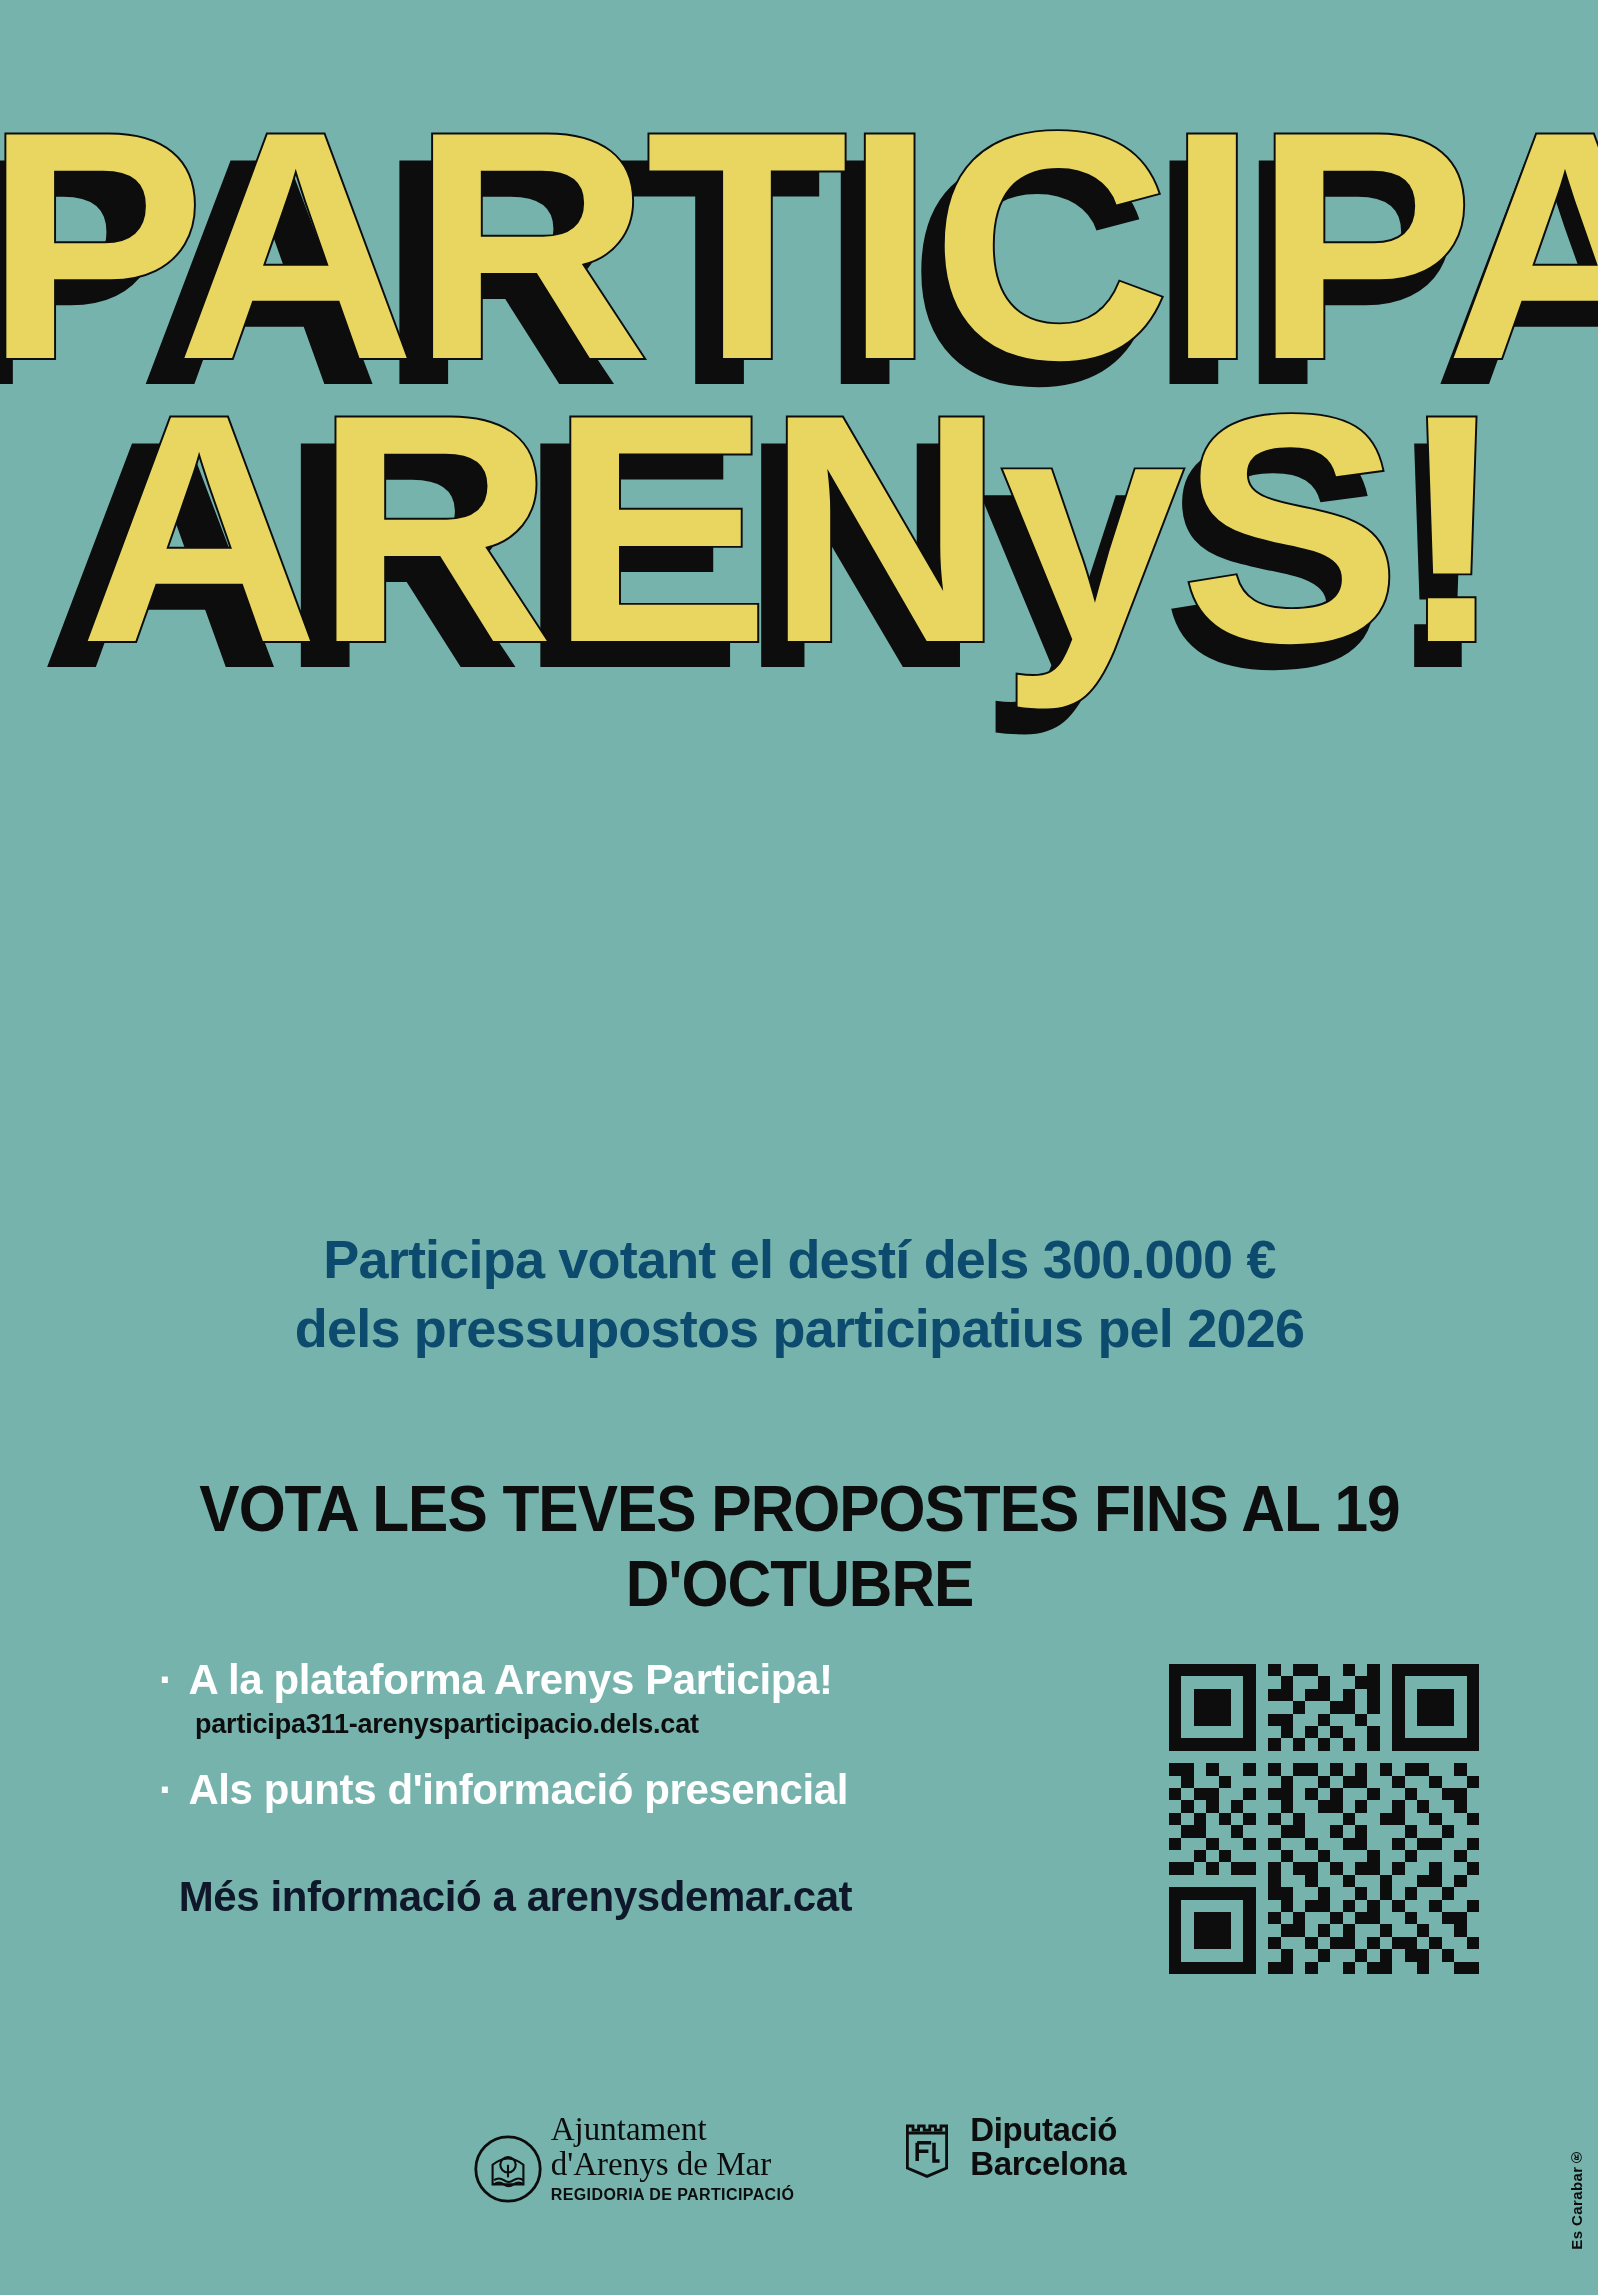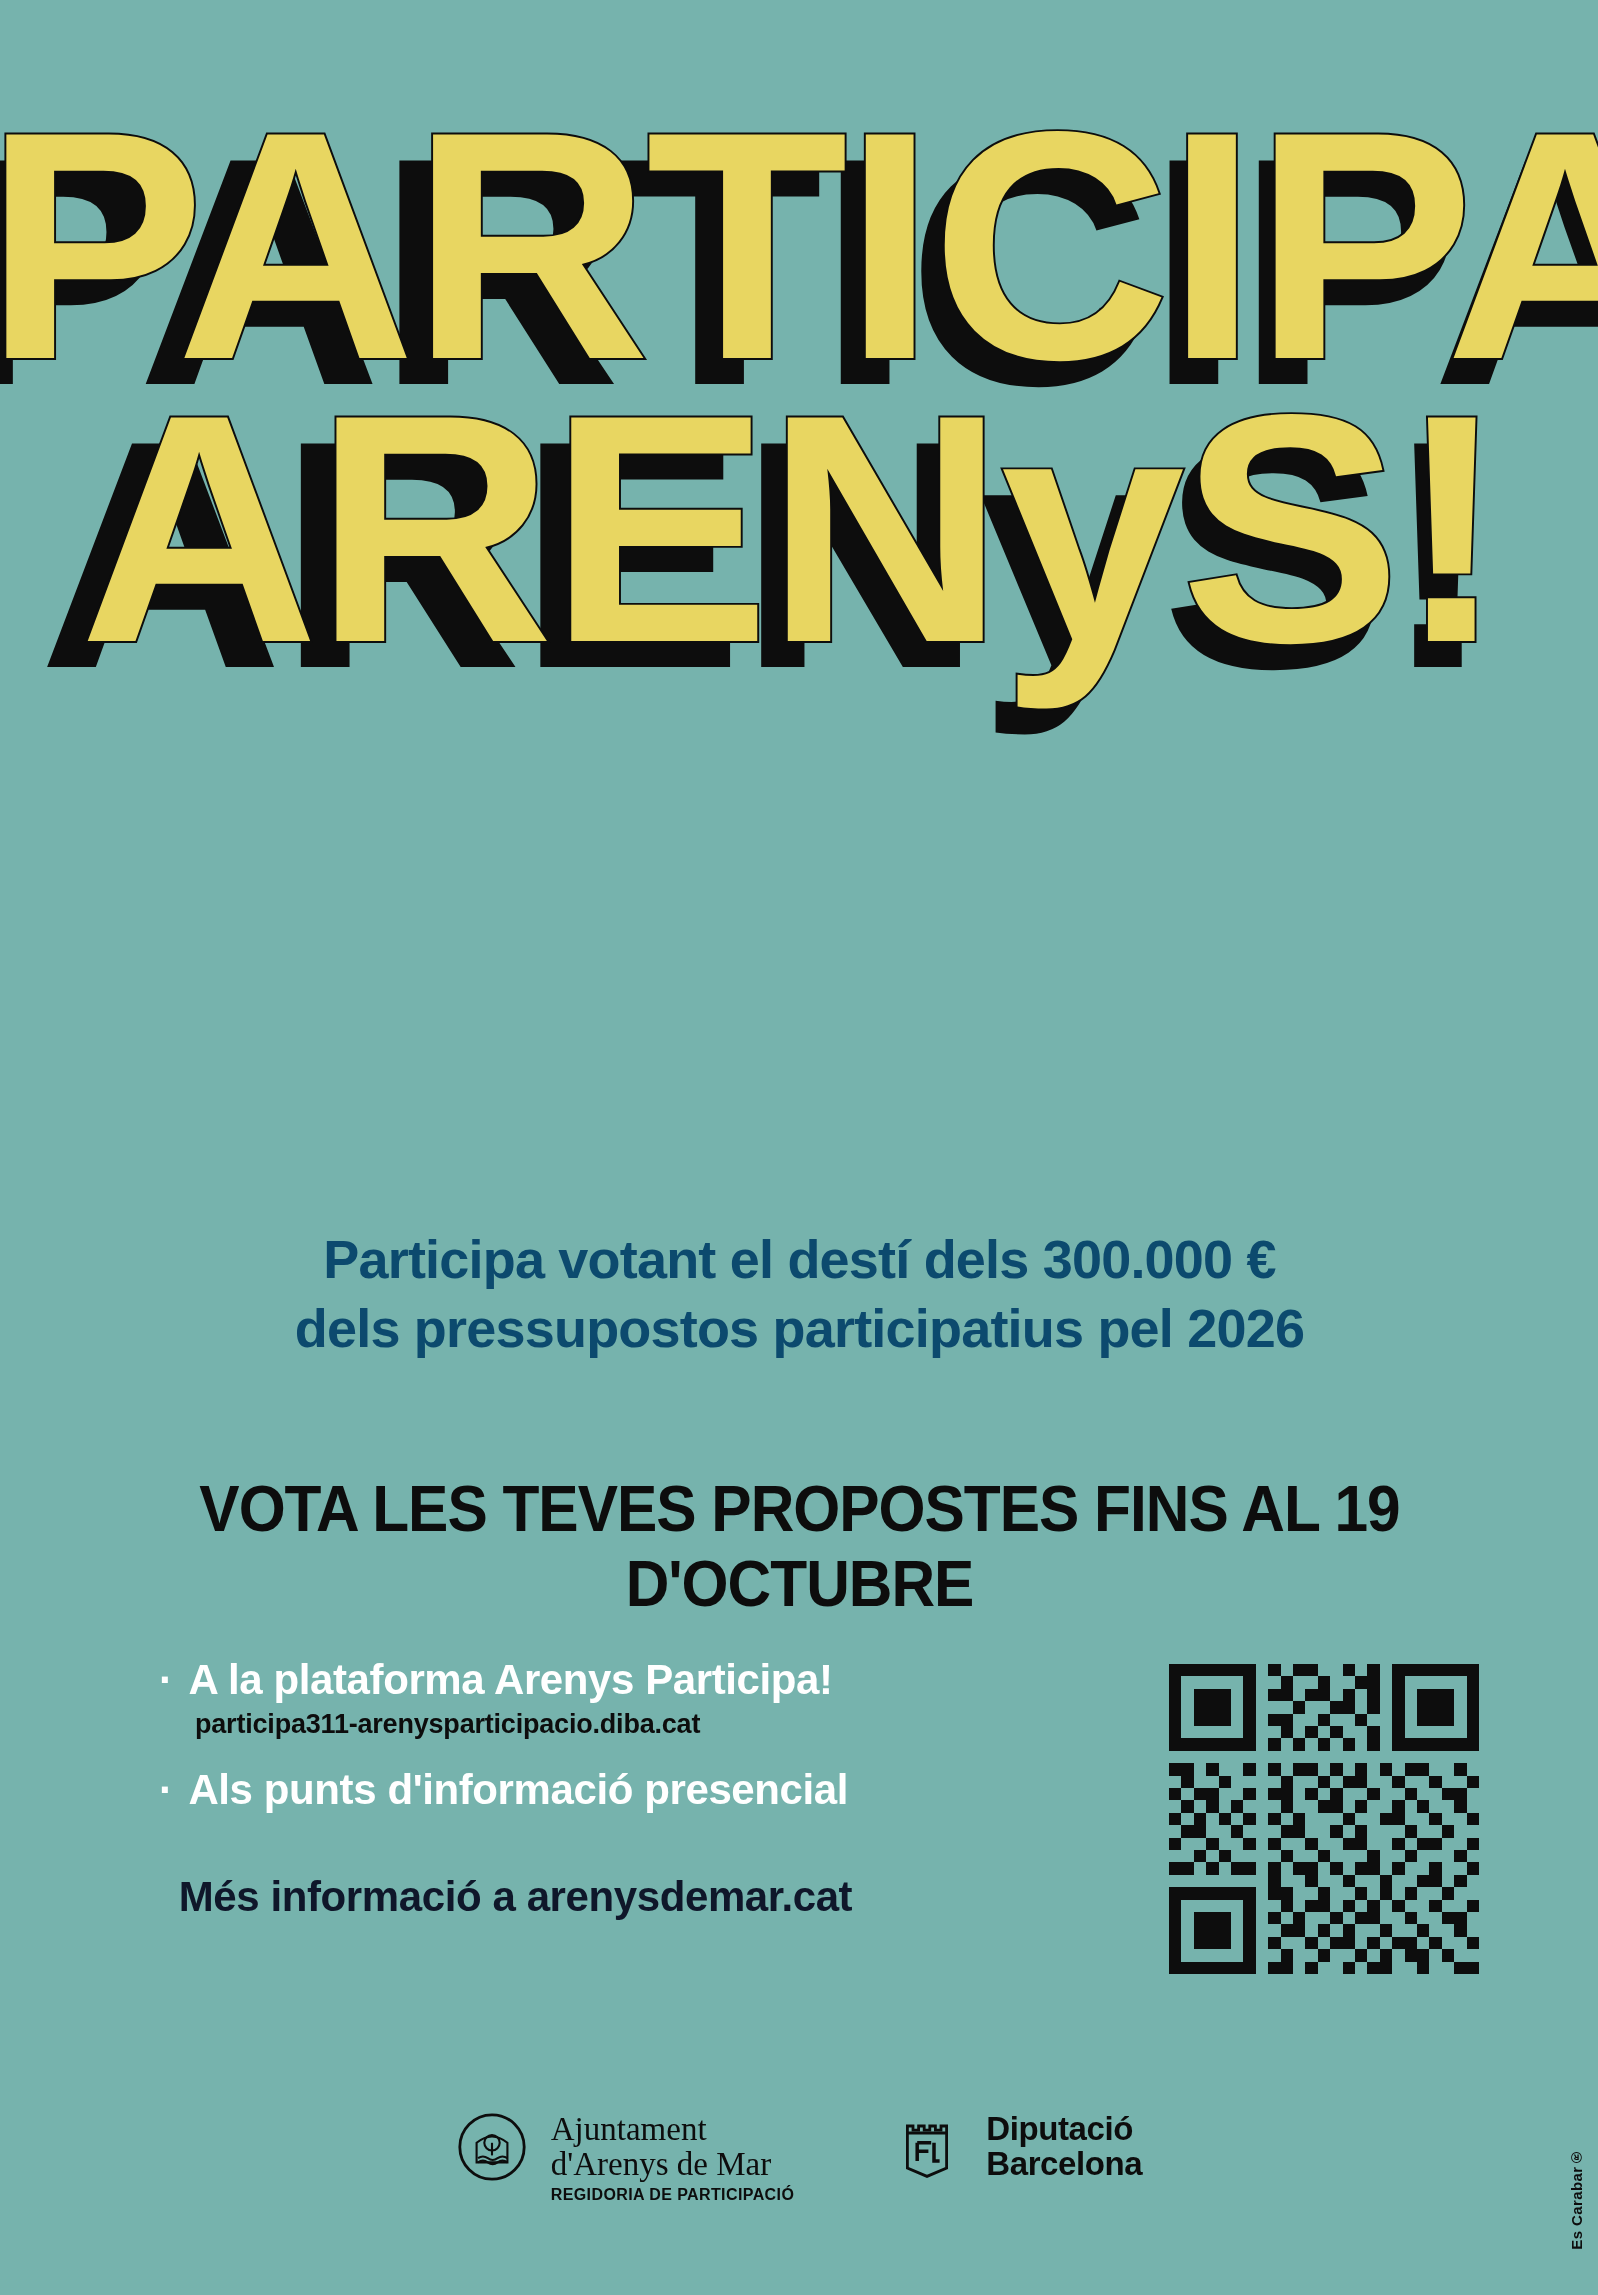--- a/index.html
+++ b/index.html
@@ -157,22 +157,22 @@
     bottom: 91px;
     left: 0;
     right: 0;
     display: flex;
     justify-content: center;
     align-items: flex-start;
     gap: 98px;
   }
   .logo {
     display: flex;
-    align-items: flex-start;
-    gap: 24px;
+    align-items: flex-end;
+    gap: 8px;
     color: #0d0d0d;
   }
   .logo-mark {
     width: 70px;
     height: 70px;
     flex: none;
   }
   .logo-text {
     line-height: 1.05;
   }
@@ -236,21 +236,21 @@
     <div>dels pressupostos participatius pel 2026</div>
   </div>
 
   <div class="vota">VOTA LES TEVES PROPOSTES FINS AL 19 D'OCTUBRE</div>
 
   <div class="info-block">
     <div class="bullet">
       <span class="dot">·</span>
       <span>A la plataforma Arenys Participa!</span>
     </div>
-    <div class="url-line">participa311-arenysparticipacio.diba.cat</div>
+    <div class="url-line">participa311-arenysparticipacio.dels.cat</div>
 
     <div class="bullet bullet-2">
       <span class="dot">·</span>
       <span>Als punts d'informació presencial</span>
     </div>
 
     <div class="more-info">Més informació a arenysdemar.cat</div>
   </div>
 
   <div class="qr-wrap">

